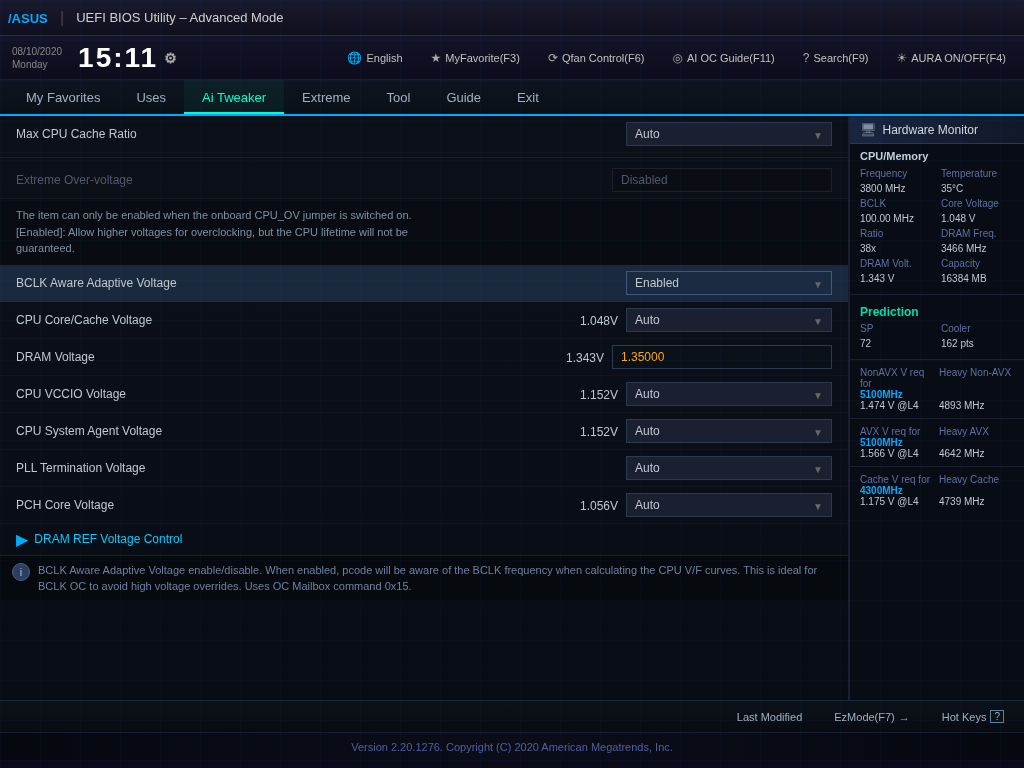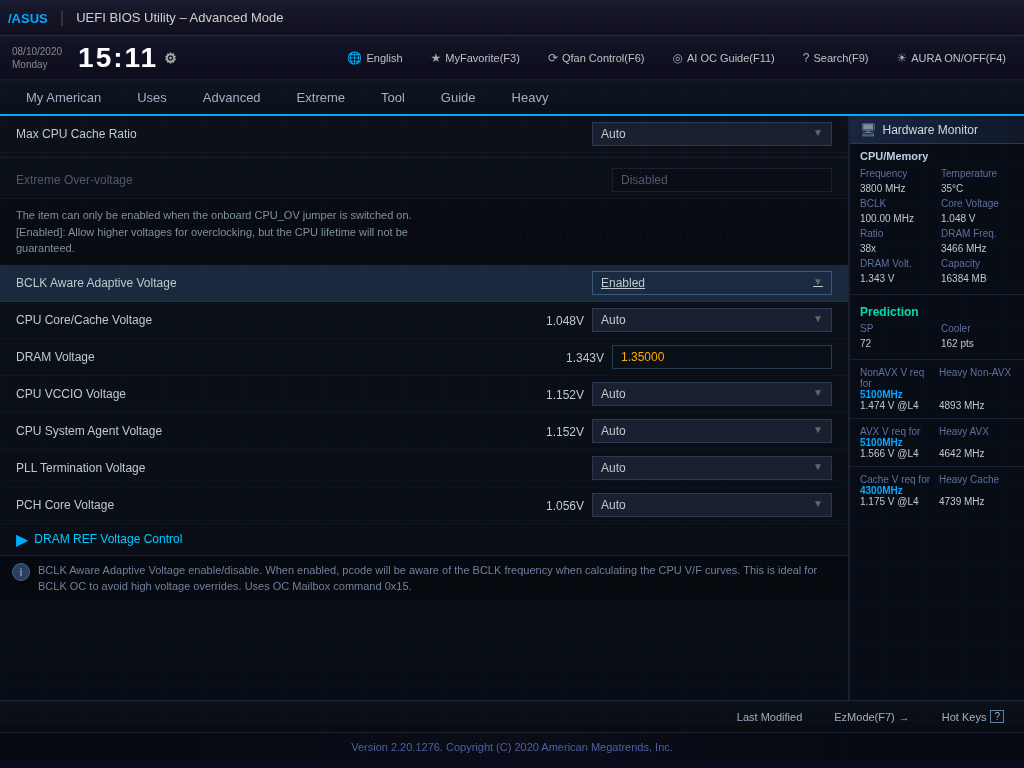--- a/index.html
+++ b/index.html
@@ -148,28 +148,28 @@
     .setting-value-box {
       min-width: 120px;
       text-align: right;
       margin-right: 8px;
     }
     .setting-value {
       font-size: 12px;
       color: #c0c8d0;
     }
     .setting-dropdown {
-      width: 240px;
+      width: 206px;
       background: #1a2030;
       border: 1px solid #2a3a50;
       color: #c0c8d0;
       font-size: 12px;
       padding: 4px 8px;
       display: flex;
-      align-items: flex-start;
+      align-items: flex-end;
       justify-content: space-between;
       cursor: pointer;
       position: relative;
     }
     .setting-dropdown.auto { color: #c0c8d0; }
     .setting-dropdown.enabled { color: #c0c8d0; }
     .setting-input {
       width: 220px;
       background: #0a1018;
       border: 1px solid #2a3a50;
@@ -369,27 +369,27 @@
       <span>Search(F9)</span>
     </div>
     <div class="top-ctrl-btn">
       <span class="ctrl-icon">☀</span>
       <span>AURA ON/OFF(F4)</span>
     </div>
   </div>
 </div>
 
 <div class="nav-menu">
-  <div class="nav-item">My American</div>
+  <div class="nav-item">My Favorites</div>
   <div class="nav-item">Uses</div>
-  <div class="nav-item">Advanced</div>
+  <div class="nav-item active">Ai Tweaker</div>
   <div class="nav-item">Extreme</div>
   <div class="nav-item">Tool</div>
   <div class="nav-item">Guide</div>
-  <div class="nav-item">Heavy</div>
+  <div class="nav-item">Exit</div>
 </div>
 
 <div class="main-layout">
 
   <div class="content-area">
 
     <div class="setting-row">
       <span class="setting-label">Max CPU Cache Ratio</span>
       <div class="setting-dropdown auto">
         <span>Auto</span>
@@ -409,21 +409,21 @@
     <div class="description-box">
       <div class="description-text">
         <div>The item can only be enabled when the onboard CPU_OV jumper is switched on.</div>
         <div>[Enabled]: Allow higher voltages for overclocking, but the CPU lifetime will not be</div>
         <div>guaranteed.</div>
       </div>
     </div>
 
     <div class="setting-row highlighted">
       <span class="setting-label">BCLK Aware Adaptive Voltage</span>
-      <div class="setting-dropdown enabled" style="background:#1a2a40;border-color:#3a5a80;text-decoration:underline;">
+      <div class="setting-dropdown enabled" style="background:#1a2a40;border-color:#3a5a80;">
         <span>Enabled</span>
         <span class="dropdown-arrow">▼</span>
       </div>
     </div>
 
     <div class="setting-row">
       <span class="setting-label">CPU Core/Cache Voltage</span>
       <div class="setting-value-box">
         <span class="setting-value">1.048V</span>
       </div>

